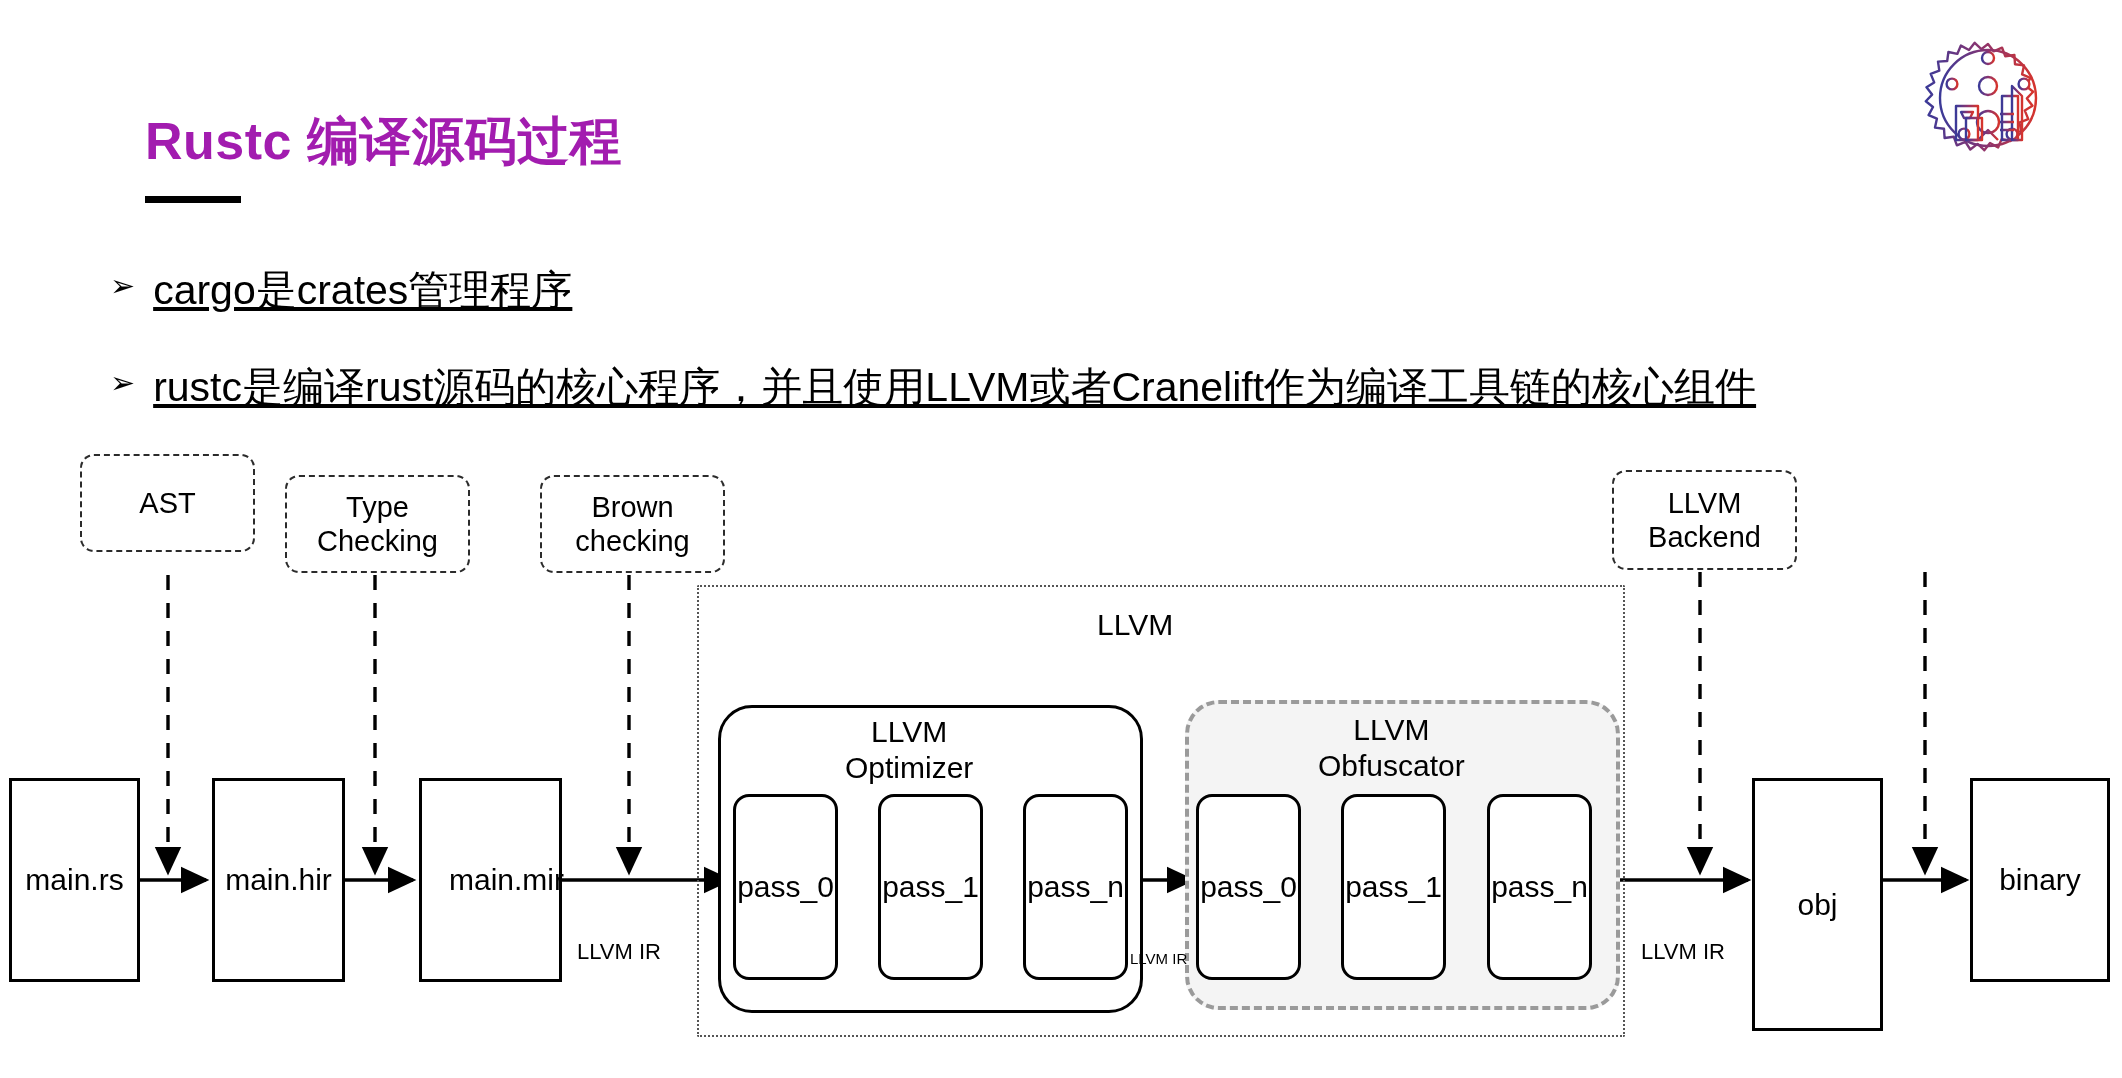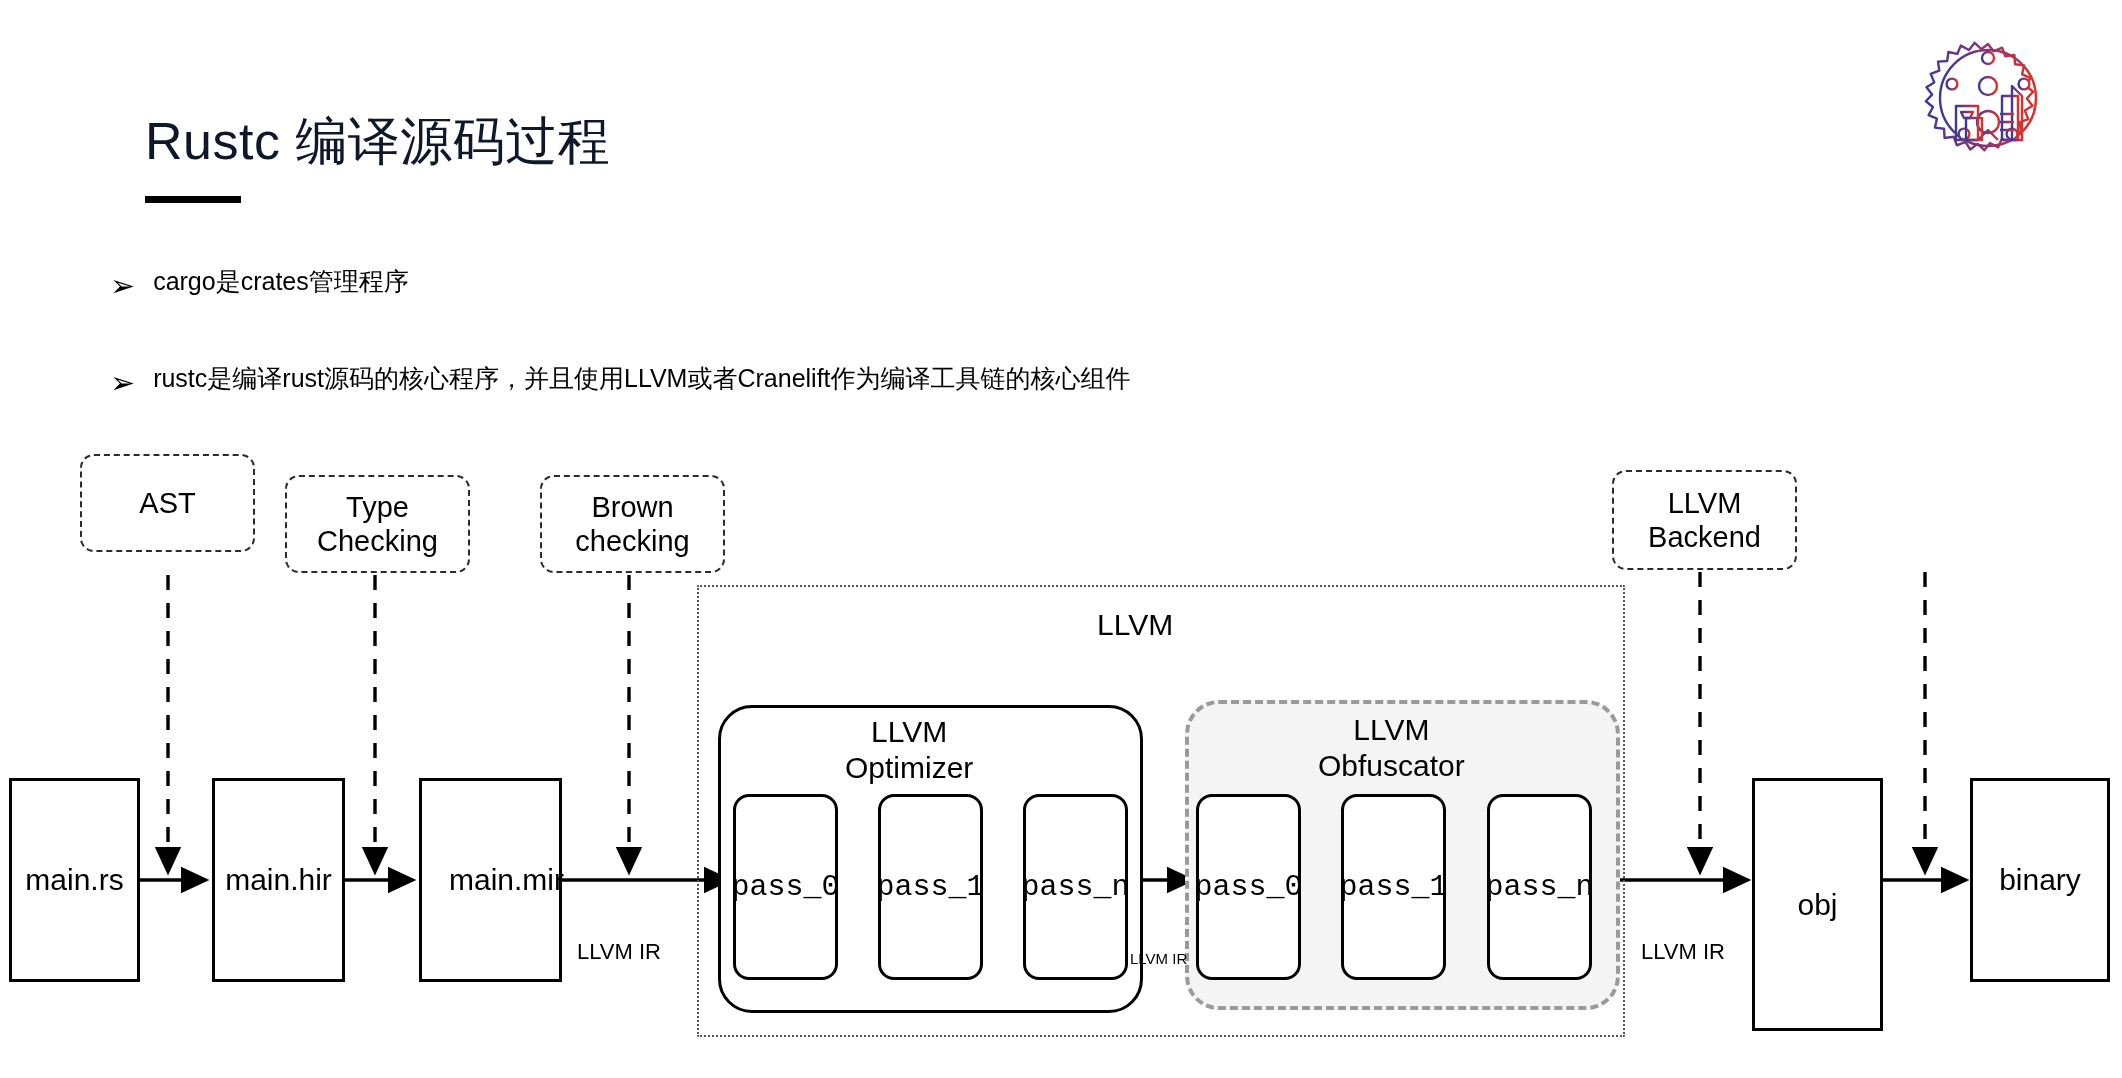--- a/index.html
+++ b/index.html
@@ -5,37 +5,37 @@
   html,body{margin:0;padding:0;}
   body{
     width:2122px;height:1078px;background:#ffffff;position:relative;overflow:hidden;
     font-family:"Liberation Sans","DejaVu Sans",sans-serif;color:#000000;
   }
   .slide{position:absolute;inset:0;}
 
   
   #page-title{
     position:absolute;left:145px;top:112px;
-    font-size:52px;line-height:1.15;font-weight:400;color:#0f172a;
+    font-size:52px;line-height:1.15;font-weight:700;color:#a21caf;
     letter-spacing:0.5px;white-space:nowrap;
   }
   #title-underline{
     position:absolute;left:145px;top:196px;width:96px;height:7px;background:#000000;
   }
 
   
   #logo{position:absolute;left:1908px;top:18px;width:160px;height:160px;}
 
   
   .bullet{position:absolute;display:flex;align-items:flex-start;white-space:nowrap;}
   .bullet .marker{
     font-size:30px;line-height:1;color:#000;margin-right:18px;
     position:relative;top:5px;font-family:"DejaVu Sans",sans-serif;
   }
-  .bullet .btext{font-size:25px;line-height:1.2;color:#000;}
+  .bullet .btext{font-size:41px;line-height:1.2;color:#000;text-decoration:underline;}
   #bullet-0{left:110px;top:266px;}
   #bullet-1{left:110px;top:363px;}
 
   
   #diagram{position:absolute;left:0;top:0;width:2122px;height:1078px;}
 
   .node{
     position:absolute;box-sizing:border-box;background:#ffffff;
     border:3px solid #000000;display:flex;align-items:center;justify-content:center;
     text-align:center;font-size:30px;color:#000;line-height:1.2;
@@ -44,21 +44,21 @@
   .annot{
     position:absolute;box-sizing:border-box;background:#ffffff;
     border:2.5px dashed #2b2b2b;border-radius:14px;
     display:flex;align-items:center;justify-content:center;text-align:center;
     font-size:29px;color:#000;line-height:1.18;
   }
   .pass{
     position:absolute;box-sizing:border-box;background:#ffffff;
     border:3px solid #000000;border-radius:16px;
     display:flex;align-items:center;justify-content:center;text-align:center;
-    font-size:30px;color:#000;font-family:Liberation Mono, monospace;
+    font-size:30px;color:#000;
   }
   .group-solid{
     position:absolute;box-sizing:border-box;background:#ffffff;
     border:3px solid #000000;border-radius:34px;
   }
   .group-dashed{
     position:absolute;box-sizing:border-box;background:#f4f4f4;
     border:4px dashed #9a9a9a;border-radius:34px;
   }
   .group-dotted{

